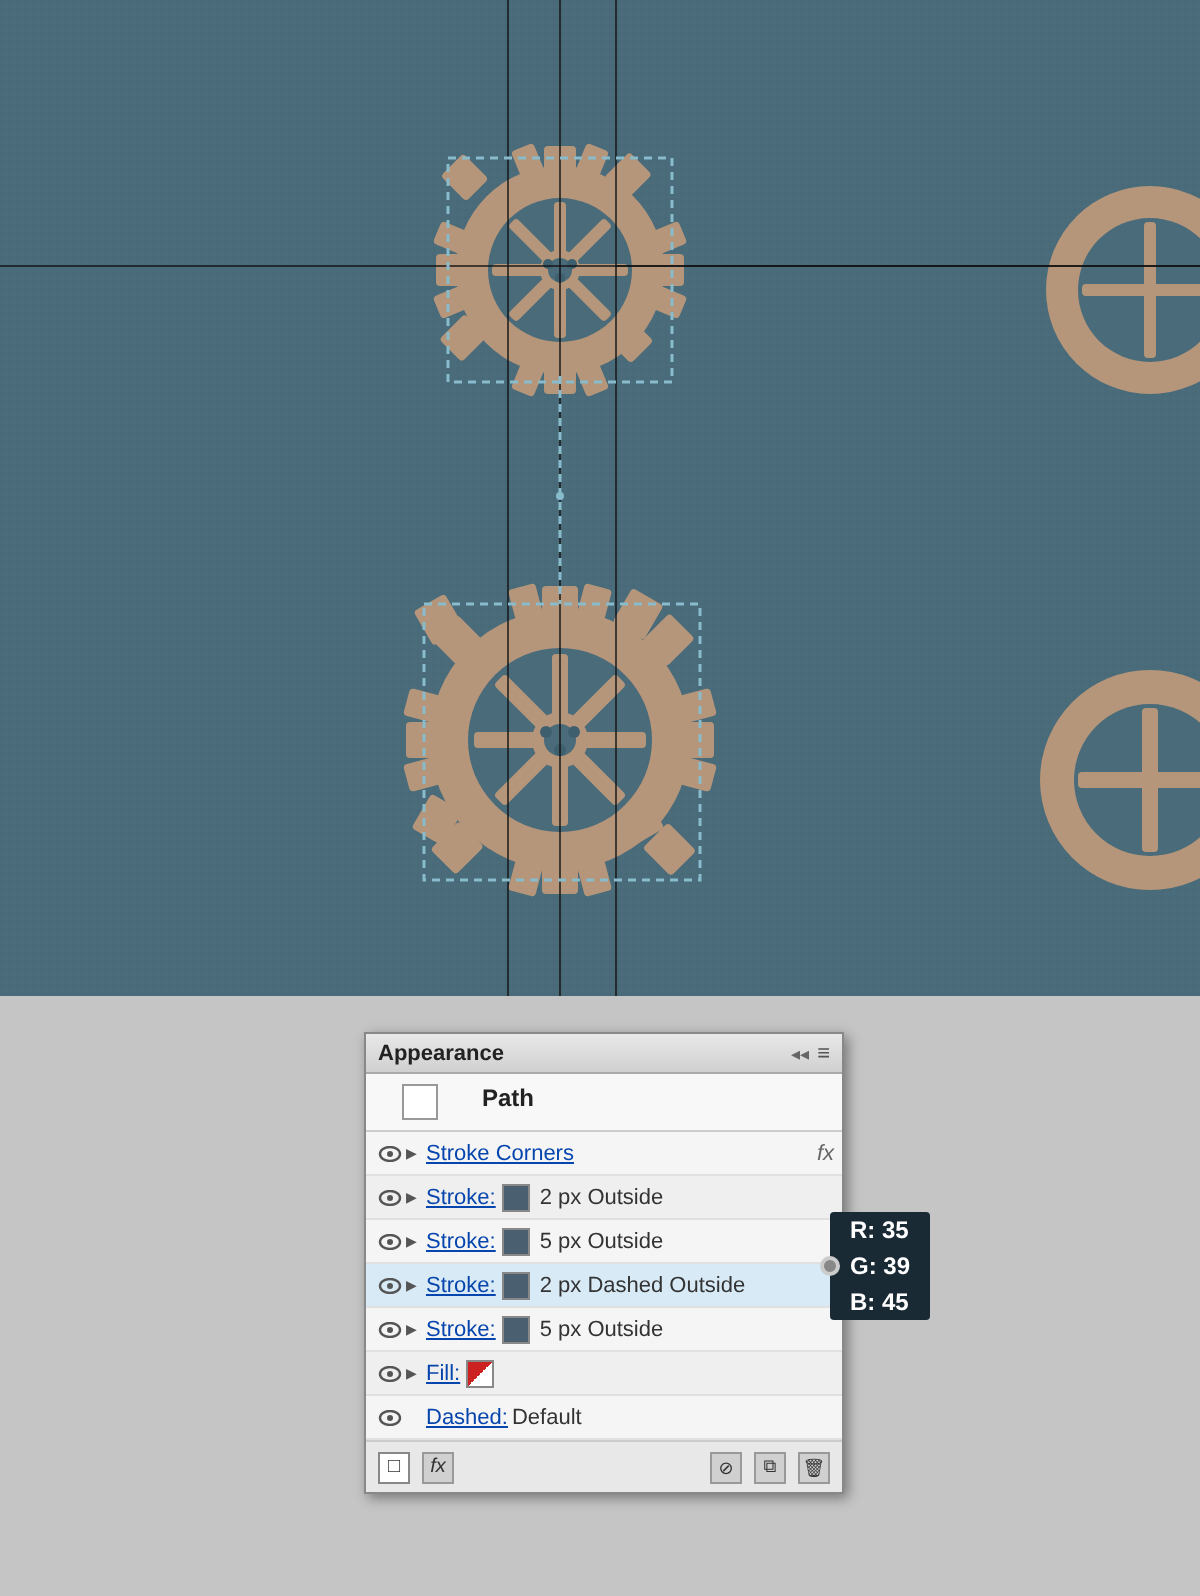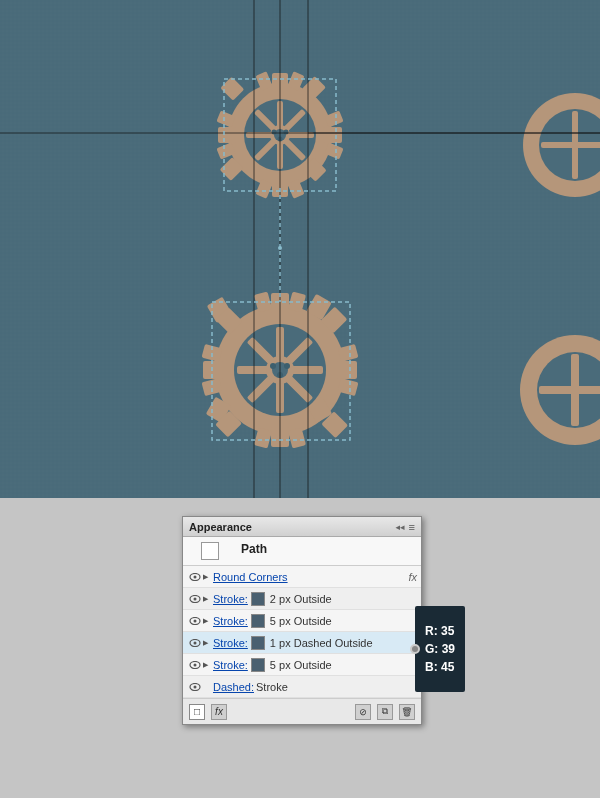--- a/index.html
+++ b/index.html
@@ -182,21 +182,21 @@
       cursor: pointer;
     }
 
     
     .tooltip {
       position: absolute;
       top: 108px;
       left: 415px;
       background: #1a2a35;
       color: white;
-      padding: 16px 10px;
+      padding: 0 10px;
       font-size: 12px;
       font-weight: bold;
       line-height: 1.5;
       border-radius: 2px;
       white-space: nowrap;
     }
 
     .tooltip-dot {
       position: absolute;
       left: -5px;
@@ -359,21 +359,21 @@
     </div>
 
     <div class="appearance-row">
       <div class="eye-icon">
         <svg width="12" height="8" viewBox="0 0 12 8">
             <ellipse cx="6" cy="4" rx="5" ry="3.5" fill="none" stroke="#555" stroke-width="1.2"></ellipse>
             <circle cx="6" cy="4" r="1.5" fill="#555"></circle>
           </svg>
       </div>
       <div class="expand-arrow" style="font-size:7px;">▶</div>
-      <span class="row-label">Round Corners</span>
+      <span class="row-label">Stroke Corners</span>
       <span class="fx-badge" style="margin-left:auto; font-style:italic; color:#666; font-size:11px;">fx</span>
     </div>
 
     <div class="appearance-row">
       <div class="eye-icon">
         <svg width="12" height="8" viewBox="0 0 12 8">
             <ellipse cx="6" cy="4" rx="5" ry="3.5" fill="none" stroke="#555" stroke-width="1.2"></ellipse>
             <circle cx="6" cy="4" r="1.5" fill="#555"></circle>
           </svg>
       </div>
@@ -399,47 +399,59 @@
     <div class="appearance-row" style="background:#d8eaf5;">
       <div class="eye-icon">
         <svg width="12" height="8" viewBox="0 0 12 8">
             <ellipse cx="6" cy="4" rx="5" ry="3.5" fill="none" stroke="#555" stroke-width="1.2"></ellipse>
             <circle cx="6" cy="4" r="1.5" fill="#555"></circle>
           </svg>
       </div>
       <div class="expand-arrow" style="font-size:7px;">▶</div>
       <span class="row-label">Stroke:</span>
       <div class="row-swatch" style="background:#4a6070; border:1px solid #888;"></div>
-      <span class="row-value">1 px  Dashed Outside</span>
+      <span class="row-value">2 px  Dashed Outside</span>
     </div>
 
     <div class="appearance-row">
       <div class="eye-icon">
         <svg width="12" height="8" viewBox="0 0 12 8">
             <ellipse cx="6" cy="4" rx="5" ry="3.5" fill="none" stroke="#555" stroke-width="1.2"></ellipse>
             <circle cx="6" cy="4" r="1.5" fill="#555"></circle>
           </svg>
       </div>
       <div class="expand-arrow" style="font-size:7px;">▶</div>
       <span class="row-label">Stroke:</span>
       <div class="row-swatch" style="background:#4a6070; border:1px solid #888;"></div>
       <span class="row-value">5 px  Outside</span>
     </div>
 
+    <div class="appearance-row">
+      <div class="eye-icon">
+        <svg width="12" height="8" viewBox="0 0 12 8">
+            <ellipse cx="6" cy="4" rx="5" ry="3.5" fill="none" stroke="#555" stroke-width="1.2"></ellipse>
+            <circle cx="6" cy="4" r="1.5" fill="#555"></circle>
+          </svg>
+      </div>
+      <div class="expand-arrow" style="font-size:7px;">▶</div>
+      <span class="row-label">Fill:</span>
+
+      <div class="row-swatch" style="background: linear-gradient(to bottom right, #cc2222 50%, white 50%); border:1px solid #888;"></div>
+    </div>
 
     <div class="appearance-row">
       <div class="eye-icon">
         <svg width="12" height="8" viewBox="0 0 12 8">
             <ellipse cx="6" cy="4" rx="5" ry="3.5" fill="none" stroke="#555" stroke-width="1.2"></ellipse>
             <circle cx="6" cy="4" r="1.5" fill="#555"></circle>
           </svg>
       </div>
       <div class="expand-arrow" style="font-size:7px; color:transparent;">▶</div>
       <span class="row-label">Dashed:</span>
-      <span class="row-value">Stroke</span>
+      <span class="row-value">Default</span>
     </div>
 
     <div class="panel-footer">
       <div class="footer-icon" style="font-size:10px;">□</div>
       <div class="footer-btn" style="font-style:italic; font-size:10px;">fx</div>
       <span style="flex:1;"></span>
       <div class="footer-btn">⊘</div>
       <div class="footer-btn">⧉</div>
       <div class="footer-btn">🗑</div>
     </div>

